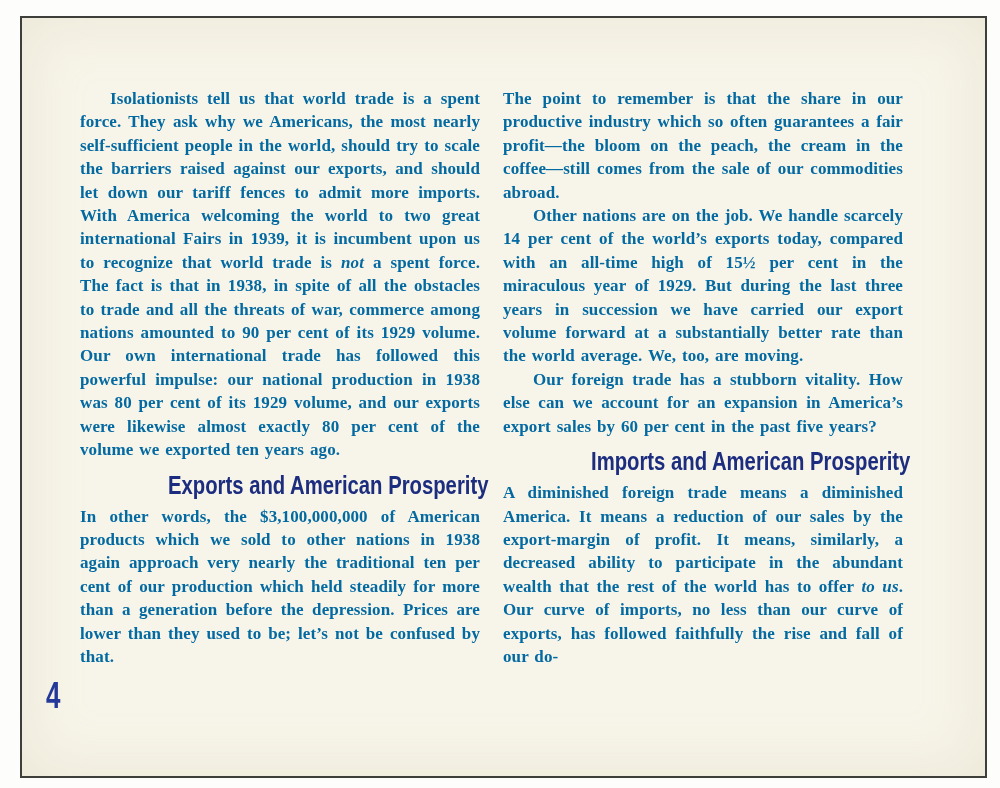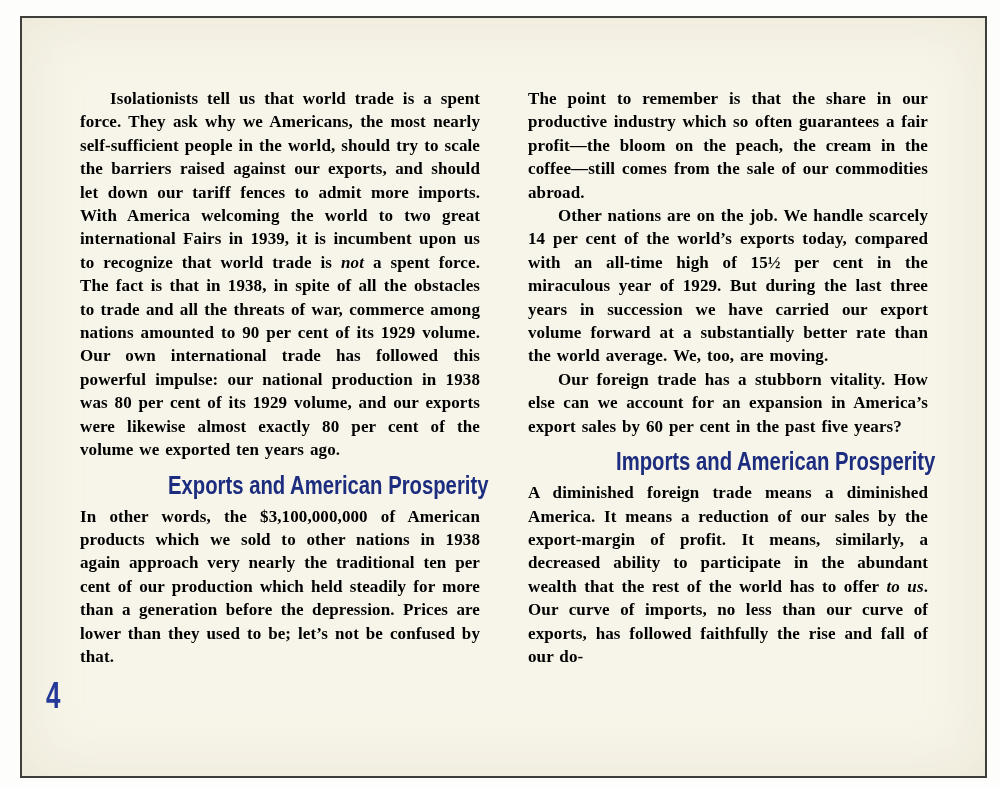--- a/index.html
+++ b/index.html
@@ -24,28 +24,28 @@
     background: #f7f4e9;
     border: 2px solid #3e3e3a;
     box-shadow: inset 0 0 60px rgba(205, 196, 165, 0.28);
   }
   .column {
     position: absolute;
     top: 69px;
     width: 400px;
   }
   .column.left  { left: 58px; }
-  .column.right { left: 506px; }
+  .column.right { left: 481px; }
   p.body {
     margin: 0;
     font-family: "Liberation Serif", serif;
     font-size: 17px;
     line-height: 23.4px;
     font-weight: 700;
-    color: #000000;
+    color: #0369a1;
     text-align: justify;
     letter-spacing: 0.1px;
     word-spacing: 1.5px;
   }
   p.body.indent { text-indent: 30px; }
   p.body em { font-style: italic; }
   h2.heading {
     margin: 9px 0 5px 0;
     text-align: right;
     font-family: "Liberation Sans", sans-serif;

